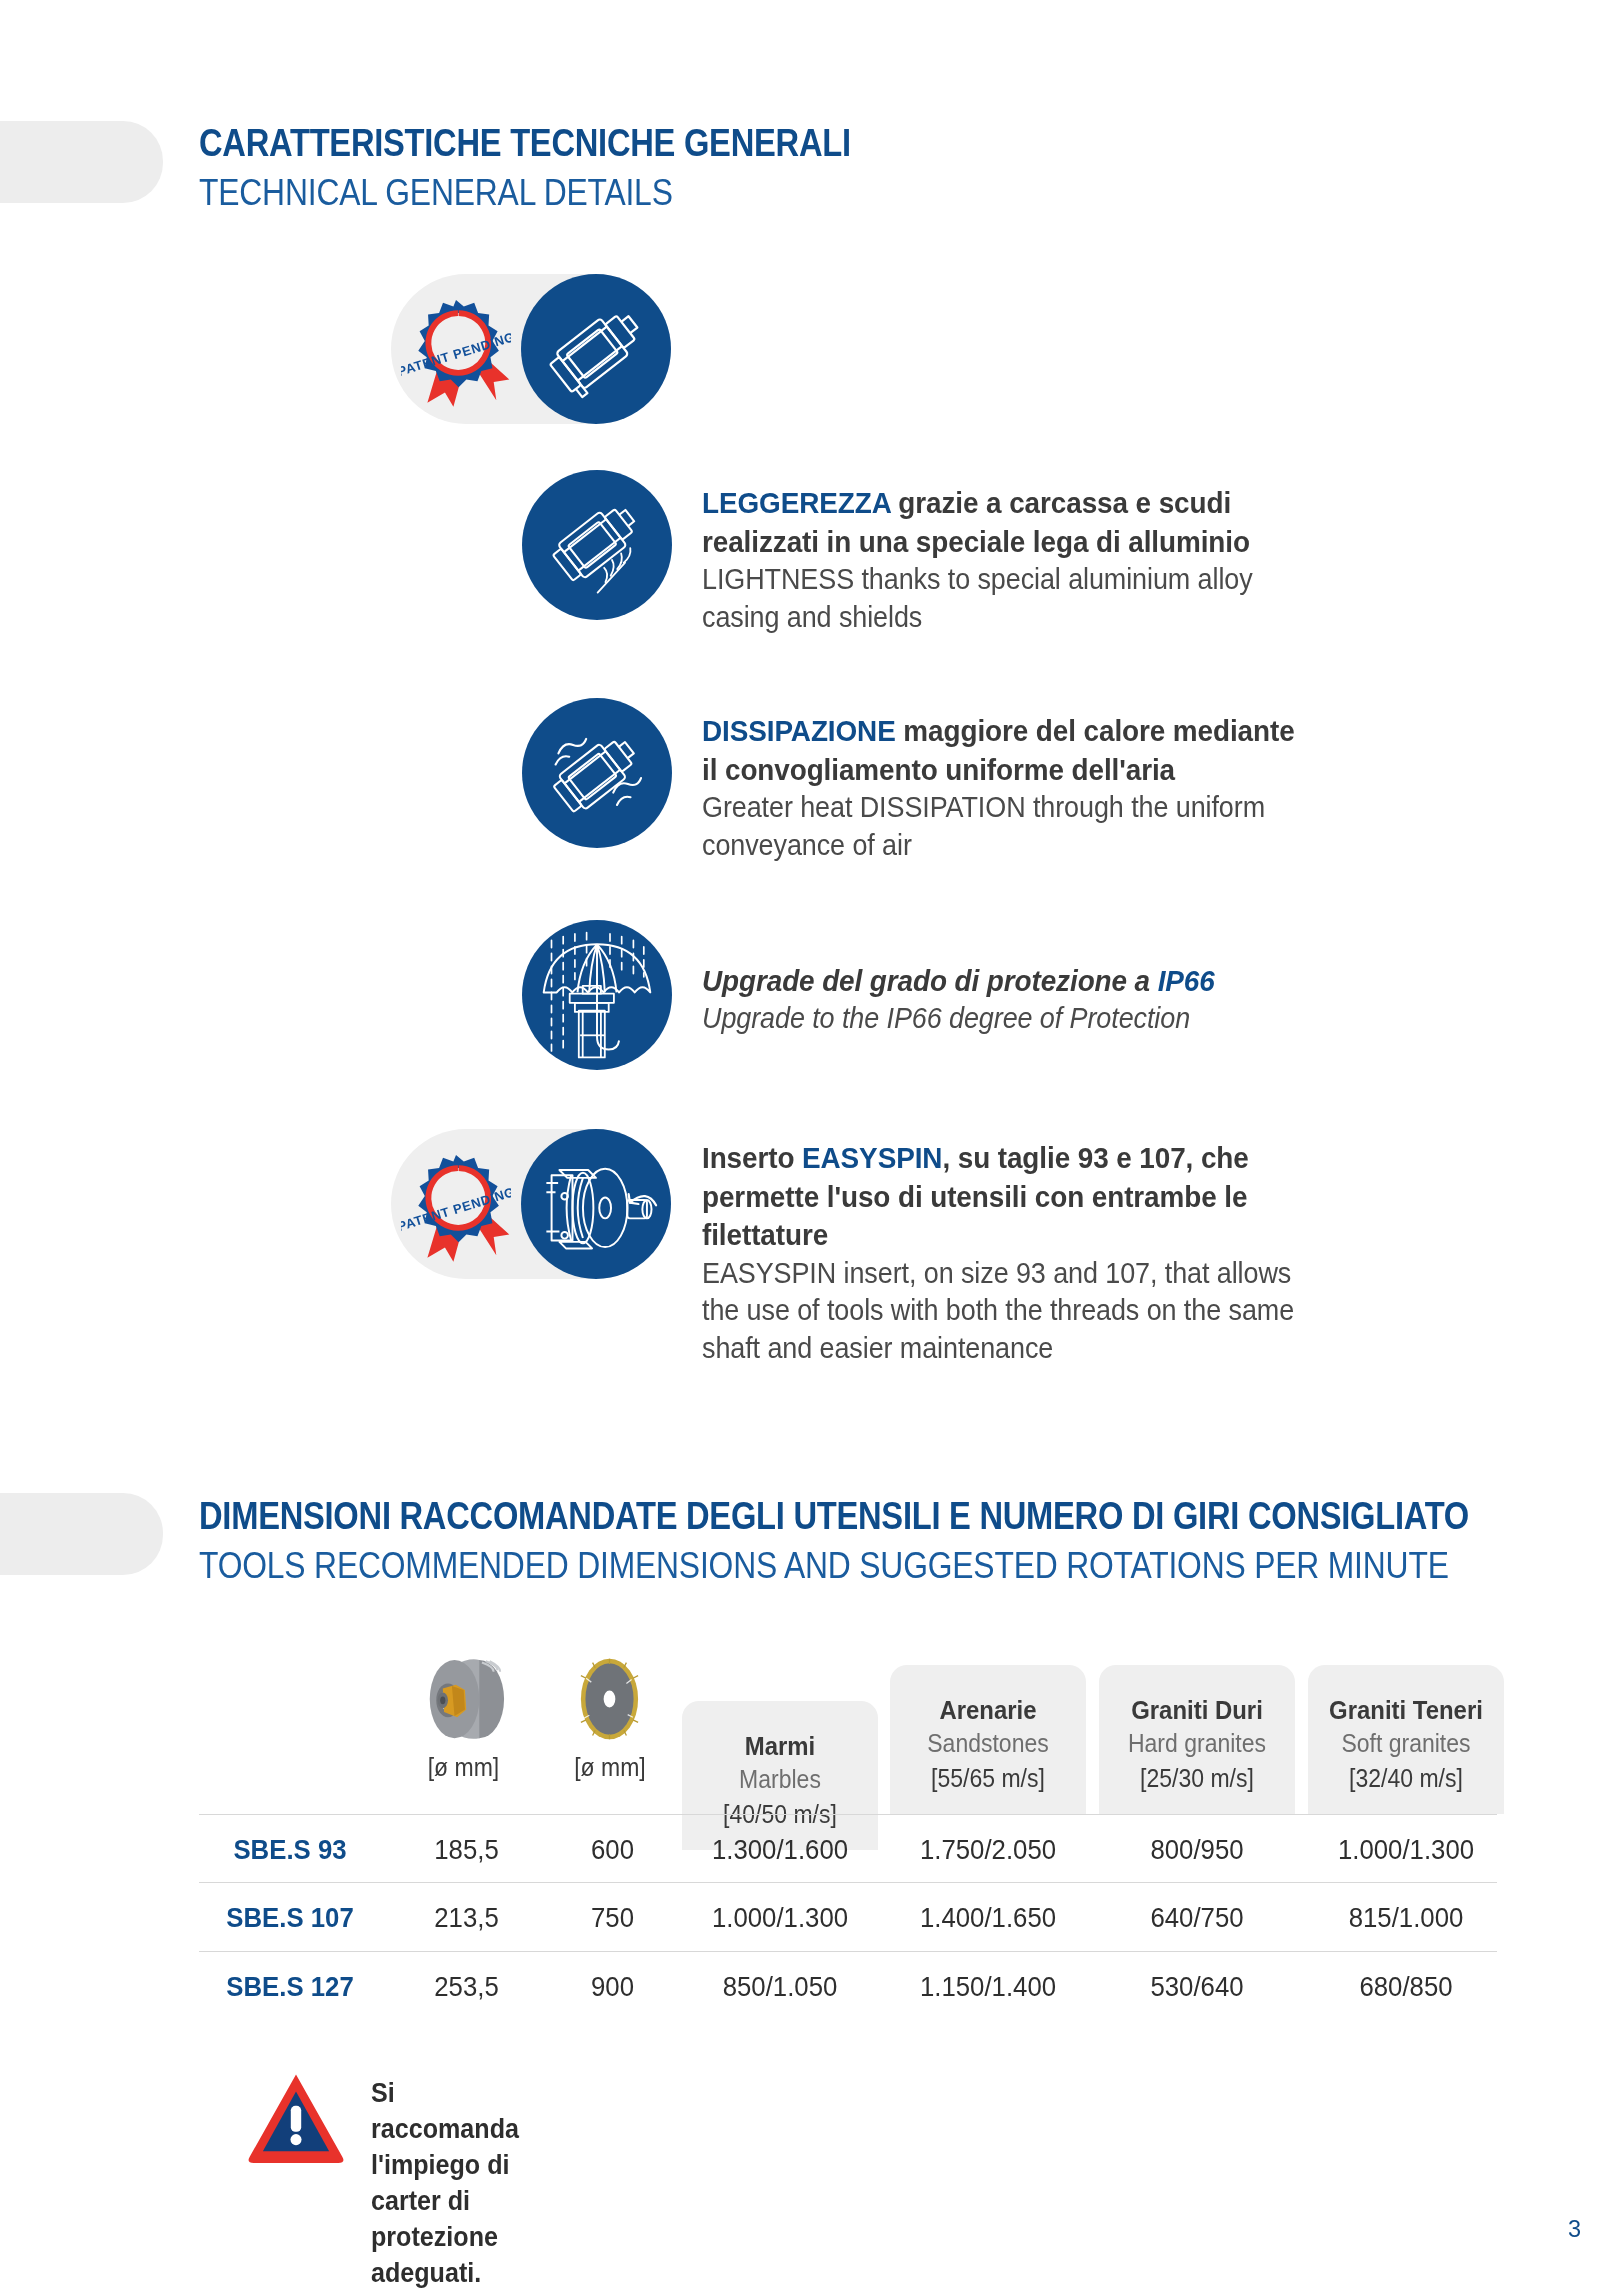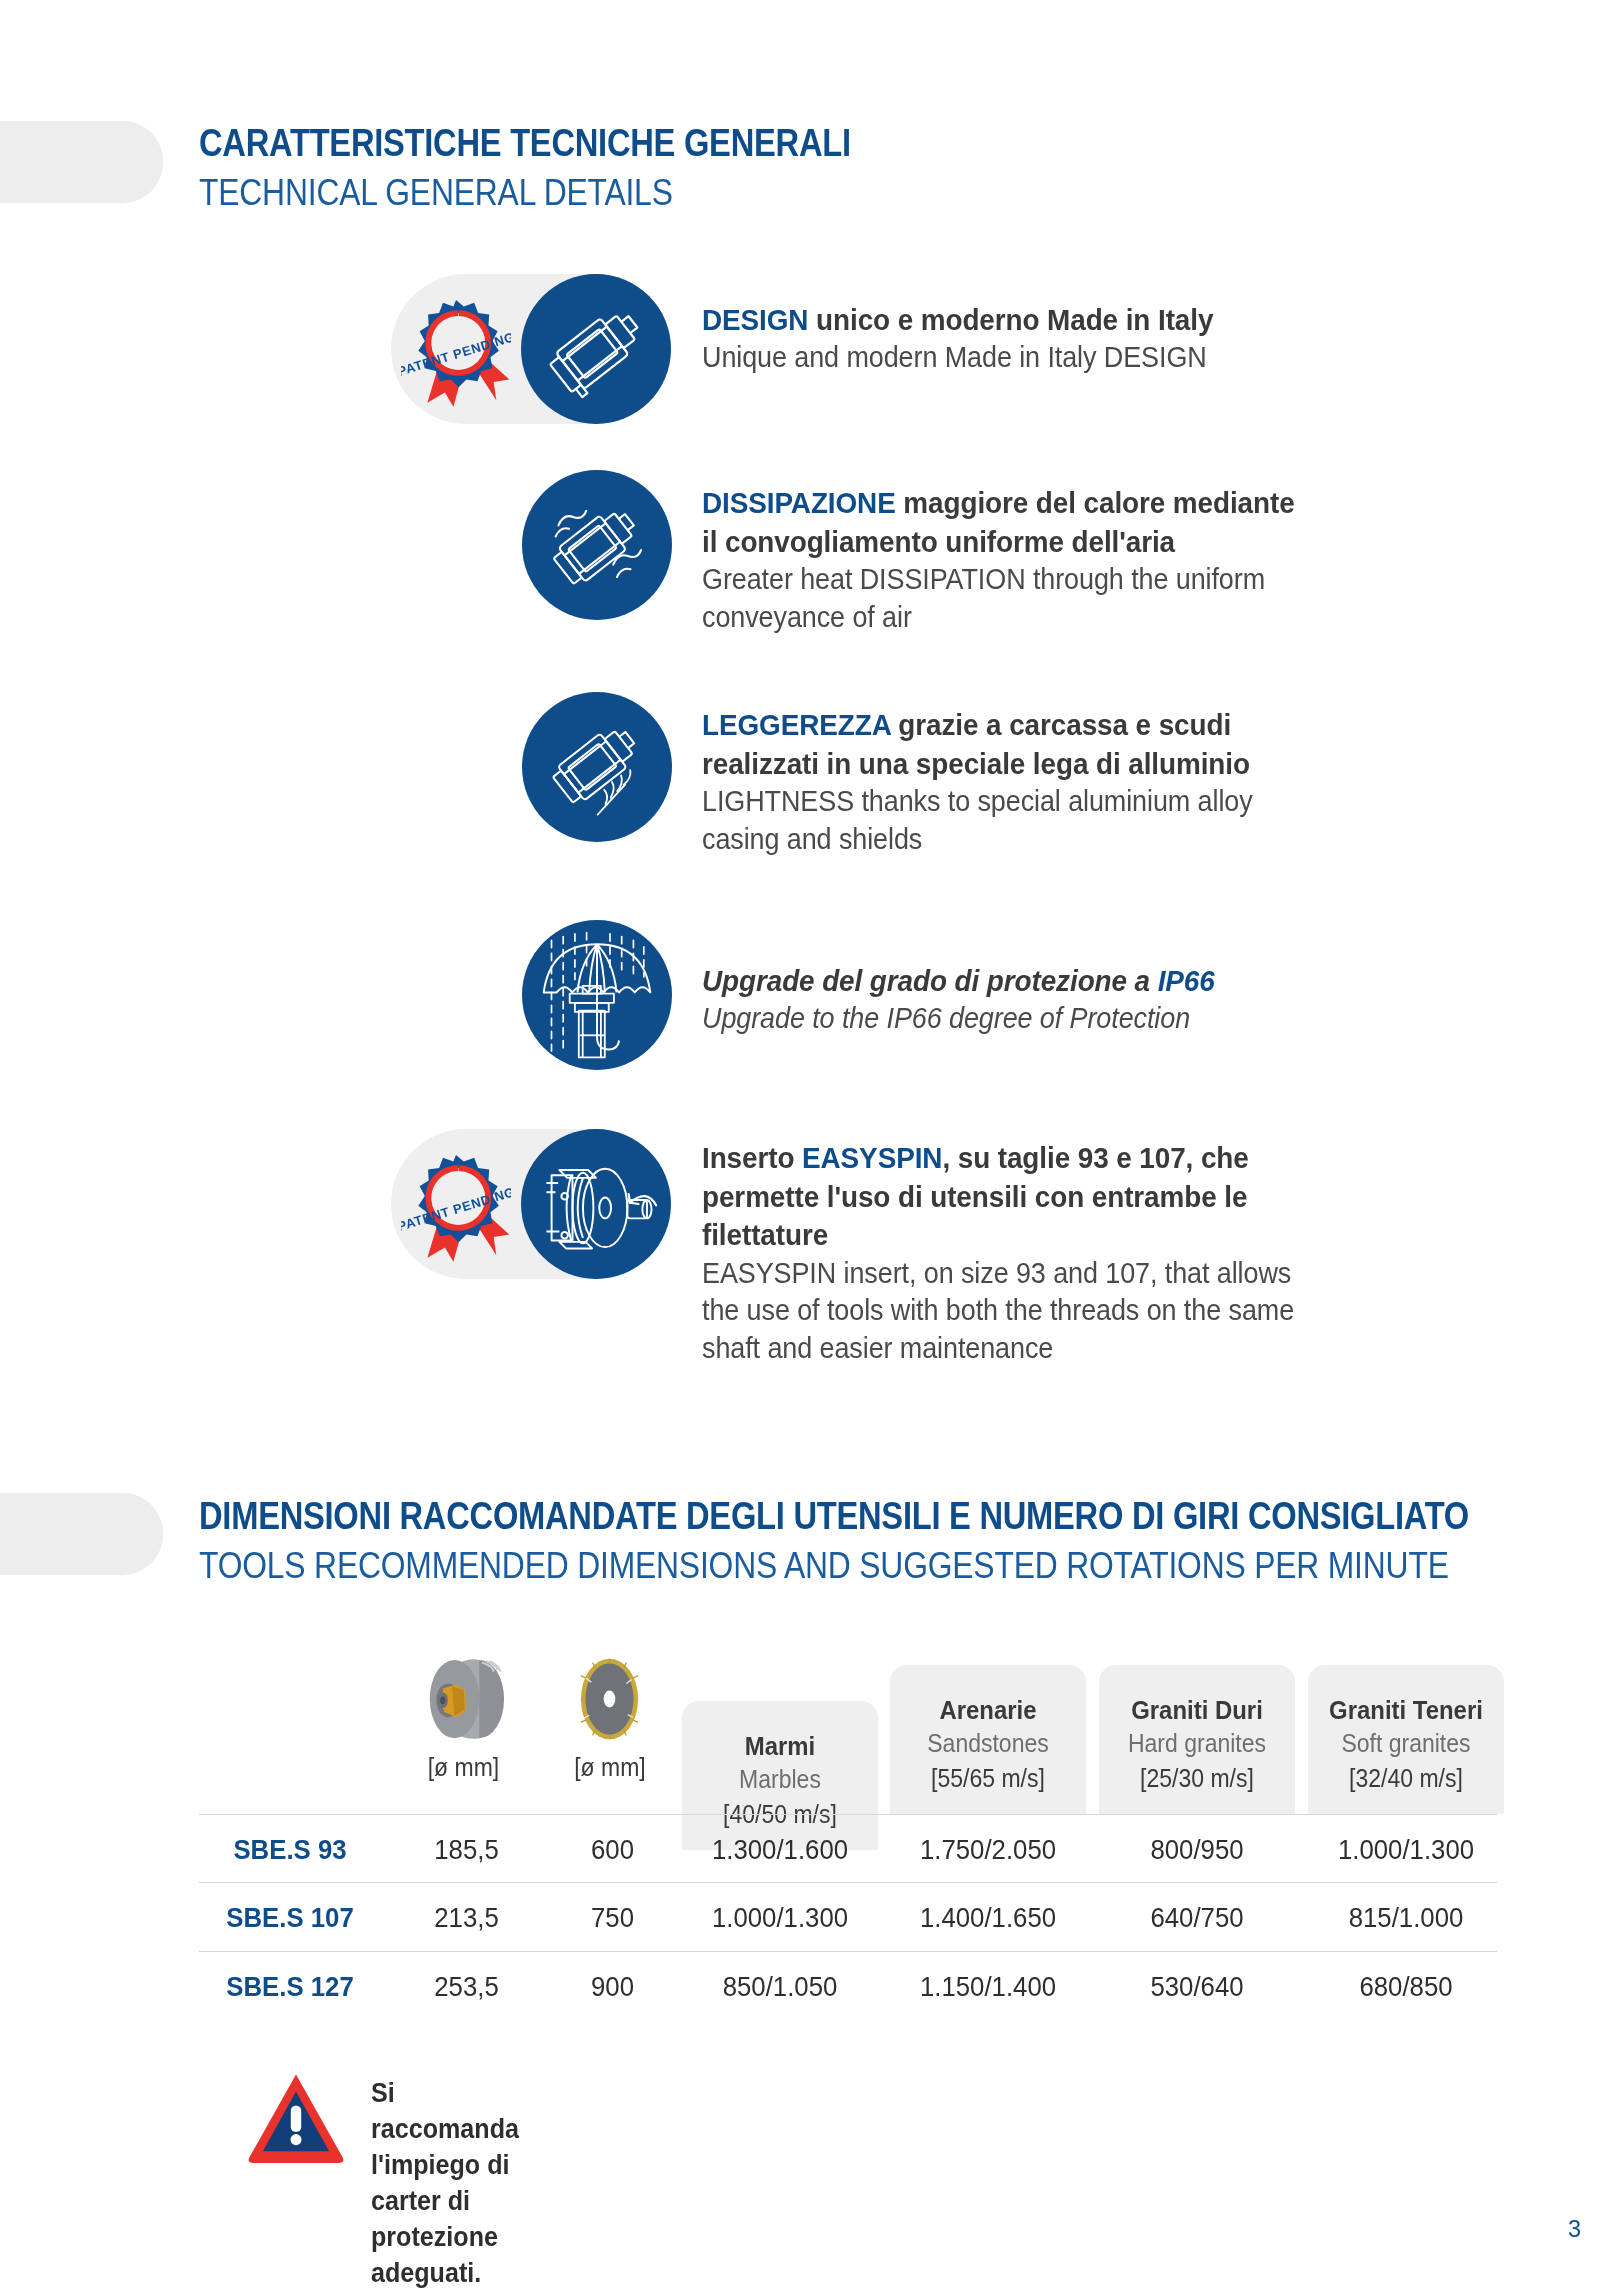--- a/index.html
+++ b/index.html
@@ -147,25 +147,47 @@
                 <path d="M36 70 h86 M36 108 h86"></path>
                 <rect x="122" y="66" width="22" height="46" rx="3"></rect>
                 <path d="M144 78 h14 v22 h-14"></path>
                 <rect x="18" y="62" width="18" height="54" rx="3"></rect>
                 <path d="M26 116 v16 h10 v-16"></path>
               </g>
             </svg>
           </div>
         </div>
       </div>
-      <div class="f-text" style="top: 27px; width: 685px;">
+    </div>
+
+    <div class="feature" style="height:228px;">
+      <div class="f-icons" style="left:522px;top:0;">
+        <div class="circle">
+          <svg width="124" height="124" viewBox="0 0 190 190">
+            <g fill="none" stroke="#ffffff" stroke-width="3.2" stroke-linejoin="round" transform="rotate(-38 95 88)">
+              <rect x="44" y="56" width="82" height="66" rx="5"></rect>
+              <rect x="55" y="67" width="60" height="44" rx="3"></rect>
+              <path d="M44 71 h82 M44 107 h82"></path>
+              <rect x="126" y="67" width="20" height="44" rx="3"></rect>
+              <path d="M146 78 h12 v22 h-12"></path>
+              <rect x="28" y="64" width="16" height="50" rx="3"></rect>
+            </g>
+            <g fill="none" stroke="#ffffff" stroke-width="2.8" stroke-linecap="round">
+              <path d="M96 168 q22 -24 42 -46"></path>
+              <path d="M108 152 q6 -14 -2 -22 M116 142 q8 -14 2 -24
+                       M126 132 q10 -12 6 -24 M136 122 q12 -10 10 -22"></path>
+            </g>
+          </svg>
+        </div>
+      </div>
+      <div class="f-text" style="top: 14.3px; width: 659px;">
         <div class="t-it">
-          <span></span><span class="hl">DESIGN</span><span> unico e moderno Made in Italy</span>
-        </div>
-        <div class="t-en">Unique and modern Made in Italy DESIGN</div>
+          <span></span><span class="hl">LEGGEREZZA</span><span> grazie a carcassa e scudi realizzati in una speciale lega di alluminio</span>
+        </div>
+        <div class="t-en">LIGHTNESS thanks to special aluminium alloy casing and shields</div>
       </div>
     </div>
 
     <div class="feature" style="height:222px;">
       <div class="f-icons" style="left:522px;top:0;">
         <div class="circle">
           <svg width="124" height="124" viewBox="0 0 190 190">
             <g fill="none" stroke="#ffffff" stroke-width="3.2" stroke-linejoin="round" transform="rotate(-38 95 95)">
               <rect x="46" y="62" width="80" height="66" rx="5"></rect>
               <rect x="56" y="73" width="60" height="44" rx="3"></rect>
@@ -181,48 +203,20 @@
               <path d="M124 138 q14 -10 24 0" transform="rotate(-30 136 138)"></path>
             </g>
           </svg>
         </div>
       </div>
       <div class="f-text" style="top: 14.3px; width: 652px;">
         <div class="t-it">
           <span></span><span class="hl">DISSIPAZIONE</span><span> maggiore del calore mediante il convogliamento uniforme dell'aria</span>
         </div>
         <div class="t-en">Greater heat DISSIPATION through the uniform conveyance of air</div>
-      </div>
-    </div>
-
-    <div class="feature" style="height:228px;">
-      <div class="f-icons" style="left:522px;top:0;">
-        <div class="circle">
-          <svg width="124" height="124" viewBox="0 0 190 190">
-            <g fill="none" stroke="#ffffff" stroke-width="3.2" stroke-linejoin="round" transform="rotate(-38 95 88)">
-              <rect x="44" y="56" width="82" height="66" rx="5"></rect>
-              <rect x="55" y="67" width="60" height="44" rx="3"></rect>
-              <path d="M44 71 h82 M44 107 h82"></path>
-              <rect x="126" y="67" width="20" height="44" rx="3"></rect>
-              <path d="M146 78 h12 v22 h-12"></path>
-              <rect x="28" y="64" width="16" height="50" rx="3"></rect>
-            </g>
-            <g fill="none" stroke="#ffffff" stroke-width="2.8" stroke-linecap="round">
-              <path d="M96 168 q22 -24 42 -46"></path>
-              <path d="M108 152 q6 -14 -2 -22 M116 142 q8 -14 2 -24
-                       M126 132 q10 -12 6 -24 M136 122 q12 -10 10 -22"></path>
-            </g>
-          </svg>
-        </div>
-      </div>
-      <div class="f-text" style="top: 14.3px; width: 659px;">
-        <div class="t-it">
-          <span></span><span class="hl">LEGGEREZZA</span><span> grazie a carcassa e scudi realizzati in una speciale lega di alluminio</span>
-        </div>
-        <div class="t-en">LIGHTNESS thanks to special aluminium alloy casing and shields</div>
       </div>
     </div>
 
     <div class="feature" style="height:209px;">
       <div class="f-icons" style="left:522px;top:0;">
         <div class="circle">
           <svg width="130" height="130" viewBox="0 0 200 200">
             <g fill="none" stroke="#ffffff" stroke-width="2.6" stroke-linecap="round" stroke-dasharray="11 9">
               <path d="M30 16 v170 M48 10 v176 M66 6 v70 M84 4 v58
                        M120 6 v56 M138 10 v56 M156 16 v56 M172 26 v46"></path>

